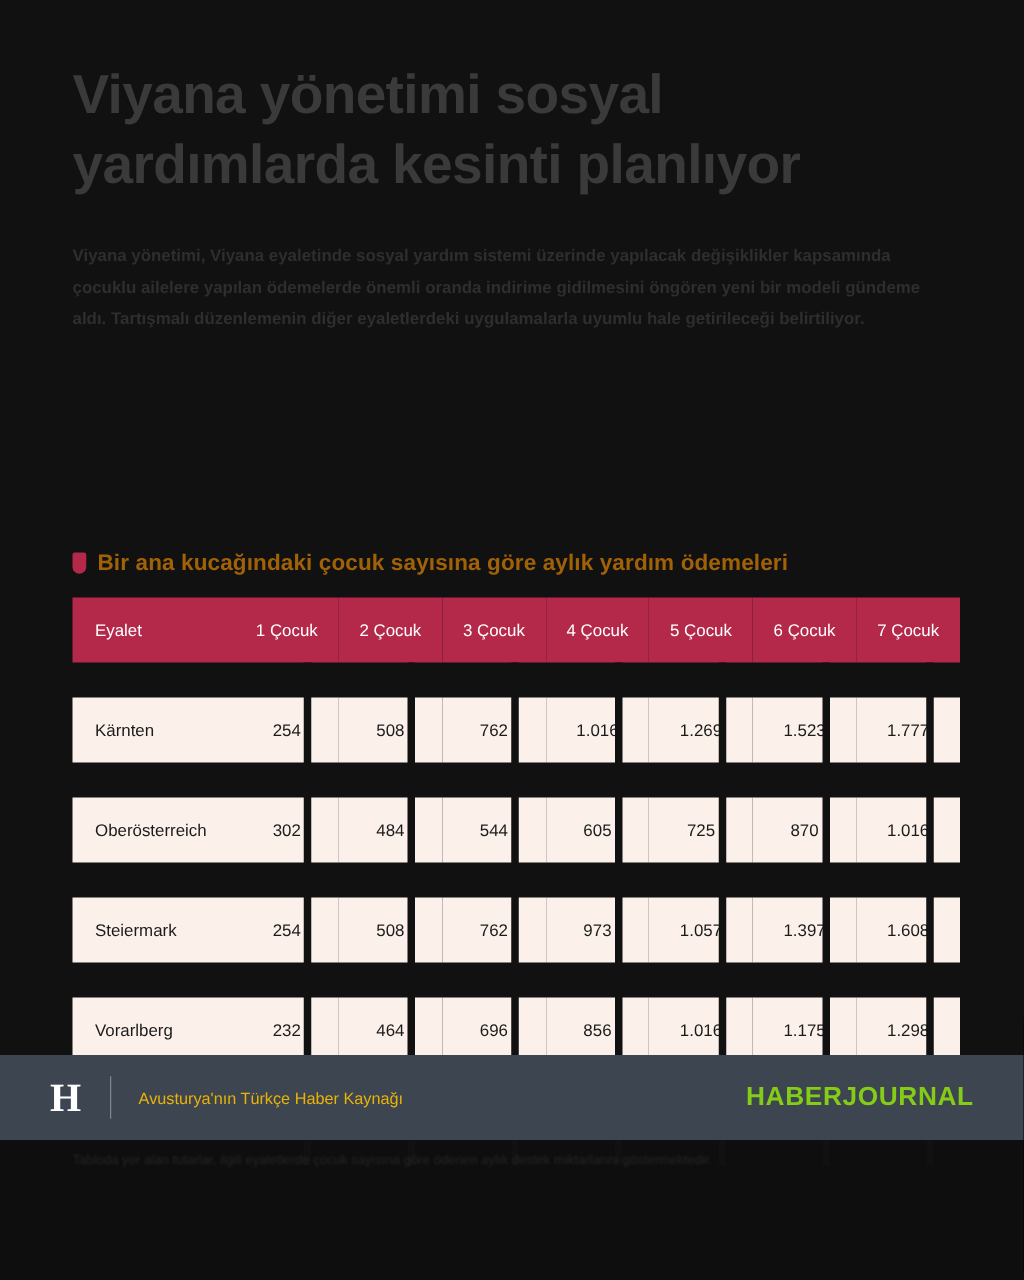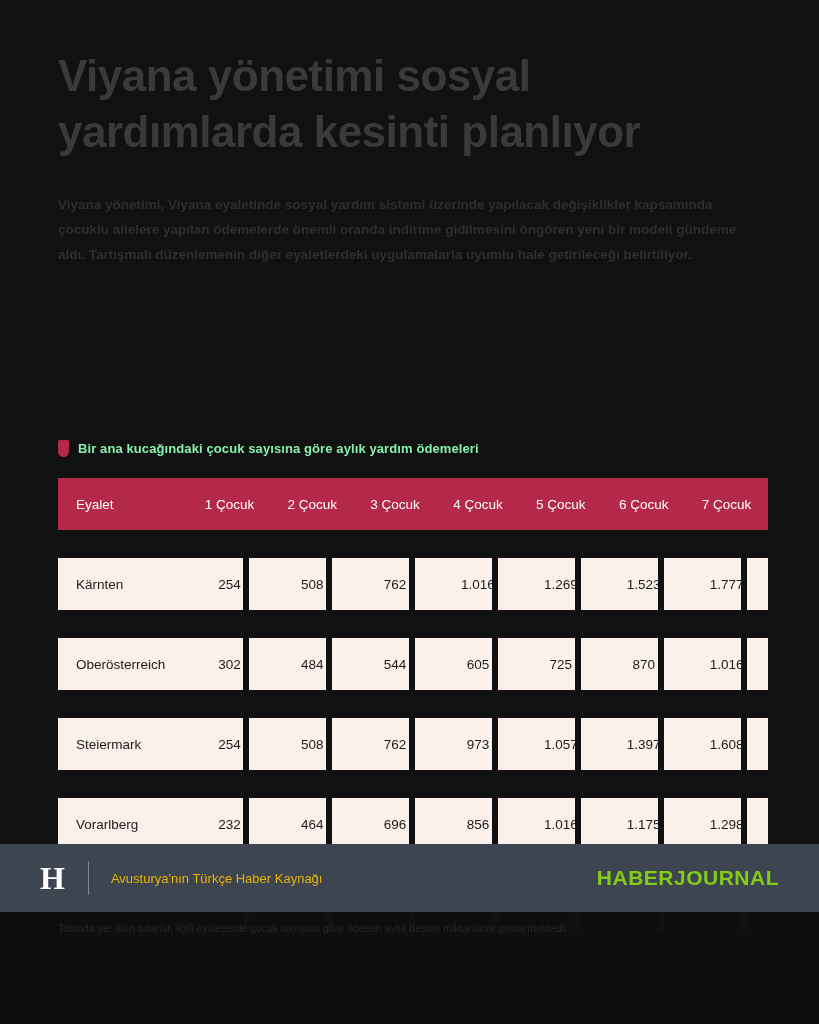--- a/index.html
+++ b/index.html
@@ -63,23 +63,23 @@
     gap: 9px;
   }
   .caption-marker {
     width: 11px;
     height: 17px;
     background: #b4294a;
     border-radius: 2px 2px 6px 6px;
     flex: none;
   }
   .caption-text {
-    font-size: 13px;
-    font-weight: bold;
-    color: #86efac;
+    font-size: 18px;
+    font-weight: bold;
+    color: #a16207;
     filter: blur(0.6px);
     letter-spacing: .1px;
   }
 
   
   .table-wrap {
     position: absolute;
     left: 58px;
     top: 478px;
     width: 710px;

